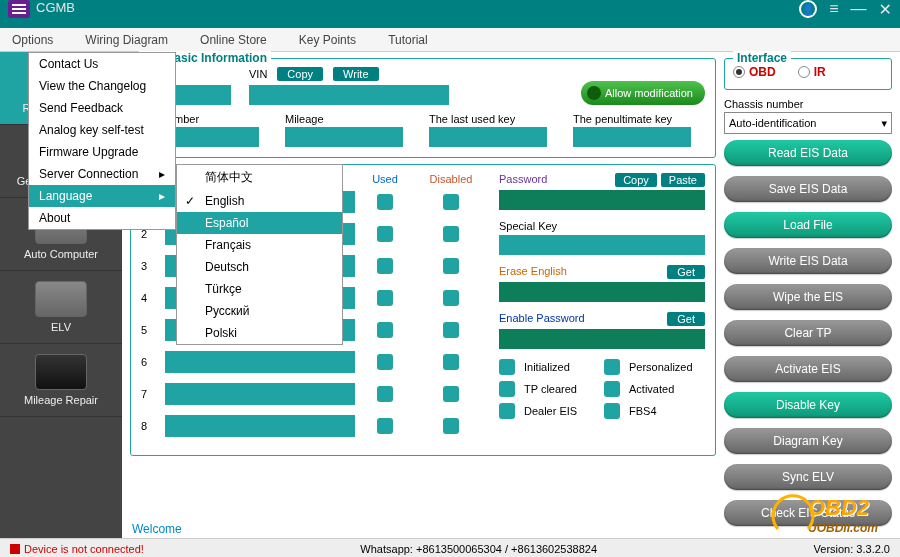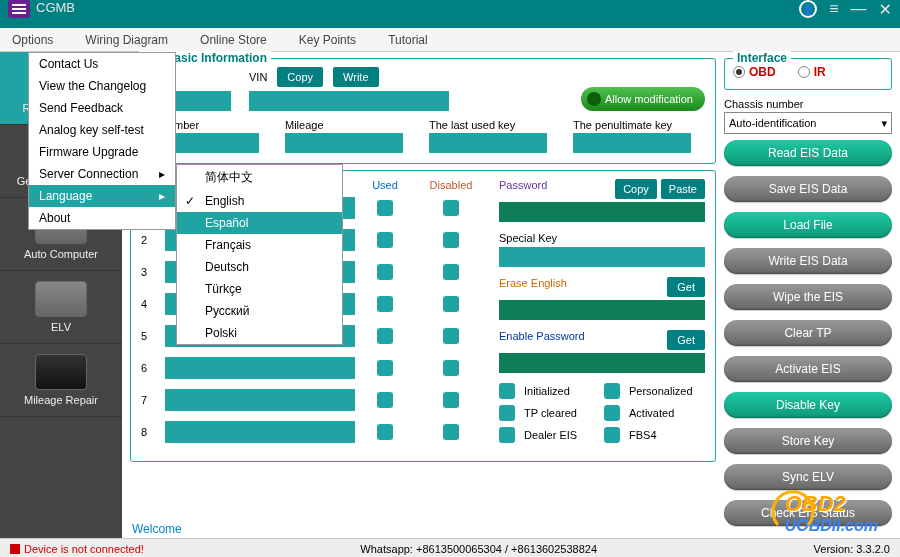--- a/index.html
+++ b/index.html
@@ -37,21 +37,21 @@
 .left-col { flex: 1; }
 .right-col { width: 168px; }
 
 .fieldset { border: 1px solid #1fa3a3; border-radius: 3px; padding: 8px 10px 10px; margin-bottom: 6px; position: relative; }
 .fieldset .legend { position: absolute; top: -8px; left: 8px; background: #fff; padding: 0 4px; font-size: 12px; color: #008080; font-weight: bold; }
 
 .eis-top { display: flex; gap: 18px; align-items: flex-end; }
 .fld-col { display: flex; flex-direction: column; gap: 2px; font-size: 11px; }
 .fld-col label { font-size: 11px; }
 .fld-col .val { width: 90px; height: 20px; background: #1fa3a3; }
-.mini-btn { height: 20px; background: #008080; color: #fff; font-size: 11px; padding: 0 10px; border: none; border-radius: 2px; cursor: pointer; display: inline-flex; align-items: center; }
+.mini-btn { height: 14px; background: #008080; color: #fff; font-size: 11px; padding: 0 10px; border: none; border-radius: 2px; cursor: pointer; display: inline-flex; align-items: center; }
 .pill { height: 24px; background: linear-gradient(#4fc14f,#1a8a1a); border-radius: 12px; color: #fff; font-size: 11px; padding: 0 12px 0 6px; display: inline-flex; align-items: center; gap: 4px; cursor: pointer; }
 .pill::before { content: ""; width: 14px; height: 14px; border-radius: 50%; background: #0d5d0d; }
 
 .eis-row2 { display: flex; gap: 26px; margin-top: 8px; }
 .eis-row2 .cell { display: flex; flex-direction: column; gap: 2px; font-size: 11px; }
 .eis-row2 .cell .val { width: 118px; height: 20px; background: #1fa3a3; }
 
 .key-area { border: 1px solid #1fa3a3; border-radius: 3px; padding: 8px 10px; }
 .key-header { display: flex; font-size: 11px; margin-bottom: 6px; }
 .key-header .sp { width: 24px; }
@@ -94,21 +94,21 @@
 .act-btn.gray { background: linear-gradient(#999,#666); }
 
 .welcome { position: absolute; bottom: 2px; left: 10px; font-size: 12px; color: #0088cc; }
 
 .statusbar { height: 20px; background: #eee; border-top: 1px solid #ccc; display: flex; align-items: center; font-size: 11px; padding: 0 10px; justify-content: space-between; }
 .statusbar .dev { color: #c00; display: flex; align-items: center; gap: 4px; }
 .statusbar .dev::before { content: ""; width: 10px; height: 10px; background: #c00; }
 
 .watermark { position: absolute; right: 22px; bottom: 22px; font-size: 22px; font-weight: bold; pointer-events: none; font-style: italic; }
 .watermark .l1 { color: #ffa500; text-shadow: 1px 1px 0 #fff; }
-.watermark .l2 { color: #3b82f6; font-size: 16px; display: block; text-align: right; font-style: italic; }
+.watermark .l2 { color: #a16207; font-size: 12px; display: block; text-align: right; font-style: italic; }
 .watermark svg { position: absolute; right: 60px; top: -6px; }
 </style>
 </head>
 <body>
 
 <div class="titlebar">
   <div class="logo"></div>
   <div class="title">CGMB</div>
   <div class="user-icon">👤</div>
   <div class="win-btns">
@@ -406,21 +406,21 @@
         </div>
       <div class="action-col" id="actions">
           <div class="act-btn green">Read EIS Data</div>
           <div class="act-btn gray">Save EIS Data</div>
           <div class="act-btn green">Load File</div>
           <div class="act-btn gray">Write EIS Data</div>
           <div class="act-btn gray">Wipe the EIS</div>
           <div class="act-btn gray">Clear TP</div>
           <div class="act-btn gray">Activate EIS</div>
           <div class="act-btn green">Disable Key</div>
-          <div class="act-btn gray">Store Key</div>
+          <div class="act-btn gray">Diagram Key</div>
           <div class="act-btn gray">Sync ELV</div>
           <div class="act-btn gray">Check EIS Status</div>
         </div>
     </div>
   </div>
 </div>
 
 <div class="statusbar">
   <div class="dev">Device is not connected!</div>
   <div>Whatsapp: +8613500065304 / +8613602538824</div>

